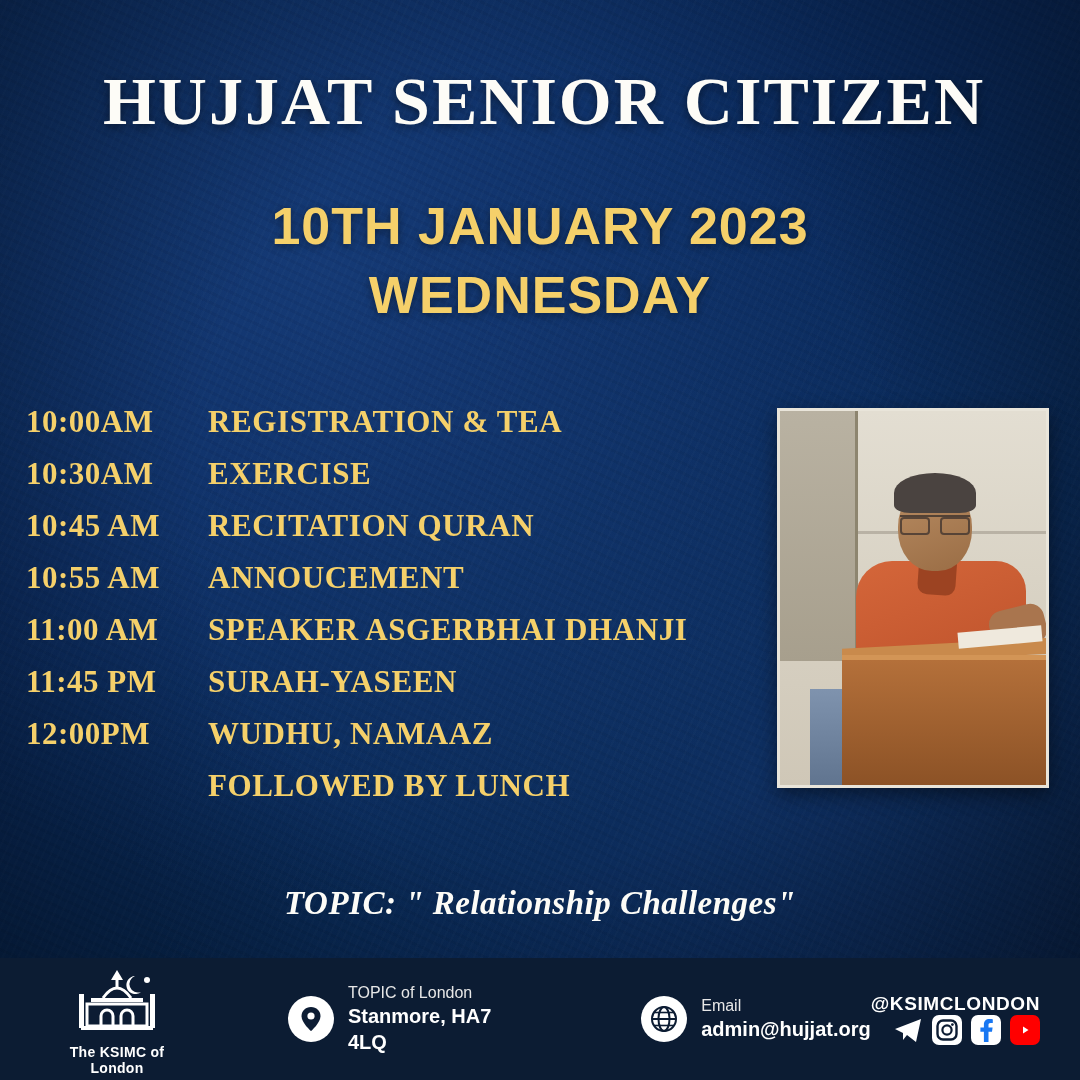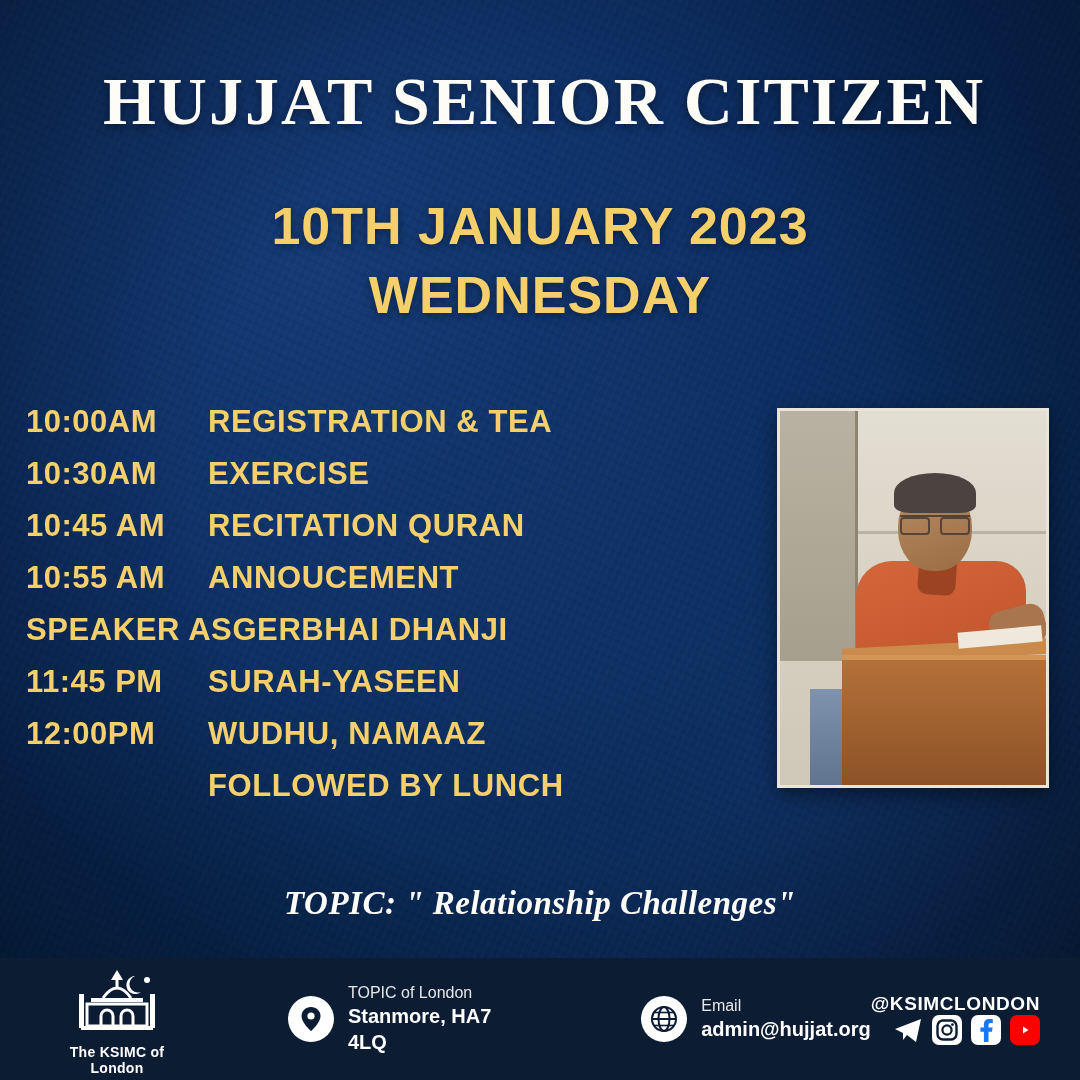--- a/index.html
+++ b/index.html
@@ -53,20 +53,21 @@
     font-size: 52px;
     line-height: 1.32;
     letter-spacing: 1px;
     text-shadow: 0 2px 8px rgba(0,0,0,.4);
   }
 
   .schedule {
     position: absolute;
     top: 404px; left: 26px;
     width: 730px;
+    font-family: Liberation Serif, serif;
   }
   .row {
     display: flex;
     align-items: baseline;
     margin-bottom: 16px;
     height: 36px;
   }
   .time {
     width: 182px;
     flex: 0 0 182px;
@@ -255,20 +256,21 @@
     </div>
     <div class="row">
       <div class="time">10:45 AM</div>
       <div class="event">RECITATION QURAN</div>
     </div>
     <div class="row">
       <div class="time">10:55 AM</div>
       <div class="event">ANNOUCEMENT</div>
     </div>
     <div class="row">
+      <div class="time">11:00 AM</div>
       <div class="event">SPEAKER ASGERBHAI DHANJI</div>
     </div>
     <div class="row">
       <div class="time">11:45 PM</div>
       <div class="event">SURAH-YASEEN</div>
     </div>
     <div class="row">
       <div class="time">12:00PM</div>
       <div class="event">WUDHU, NAMAAZ</div>
     </div>

